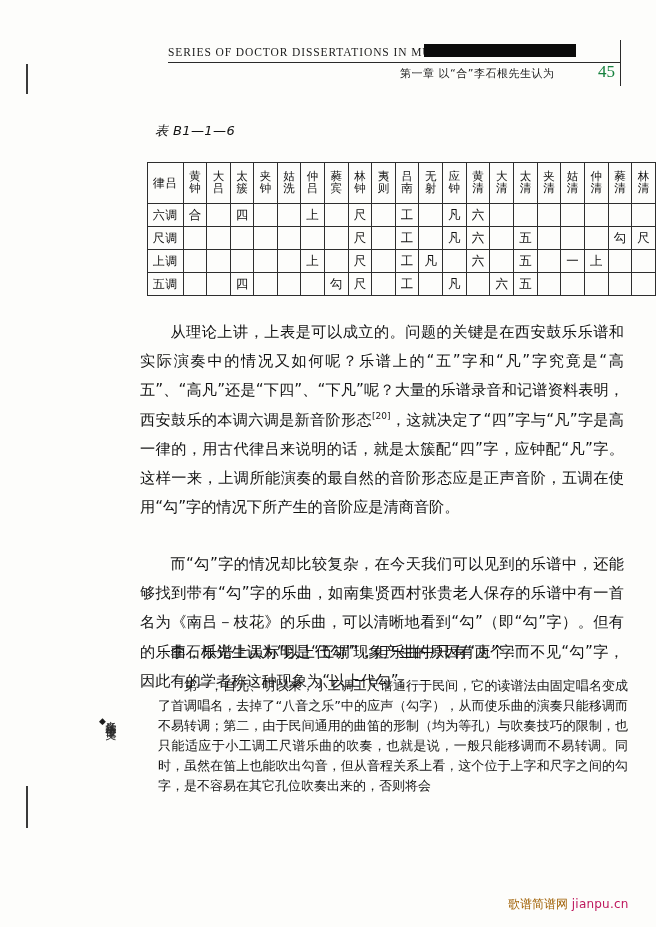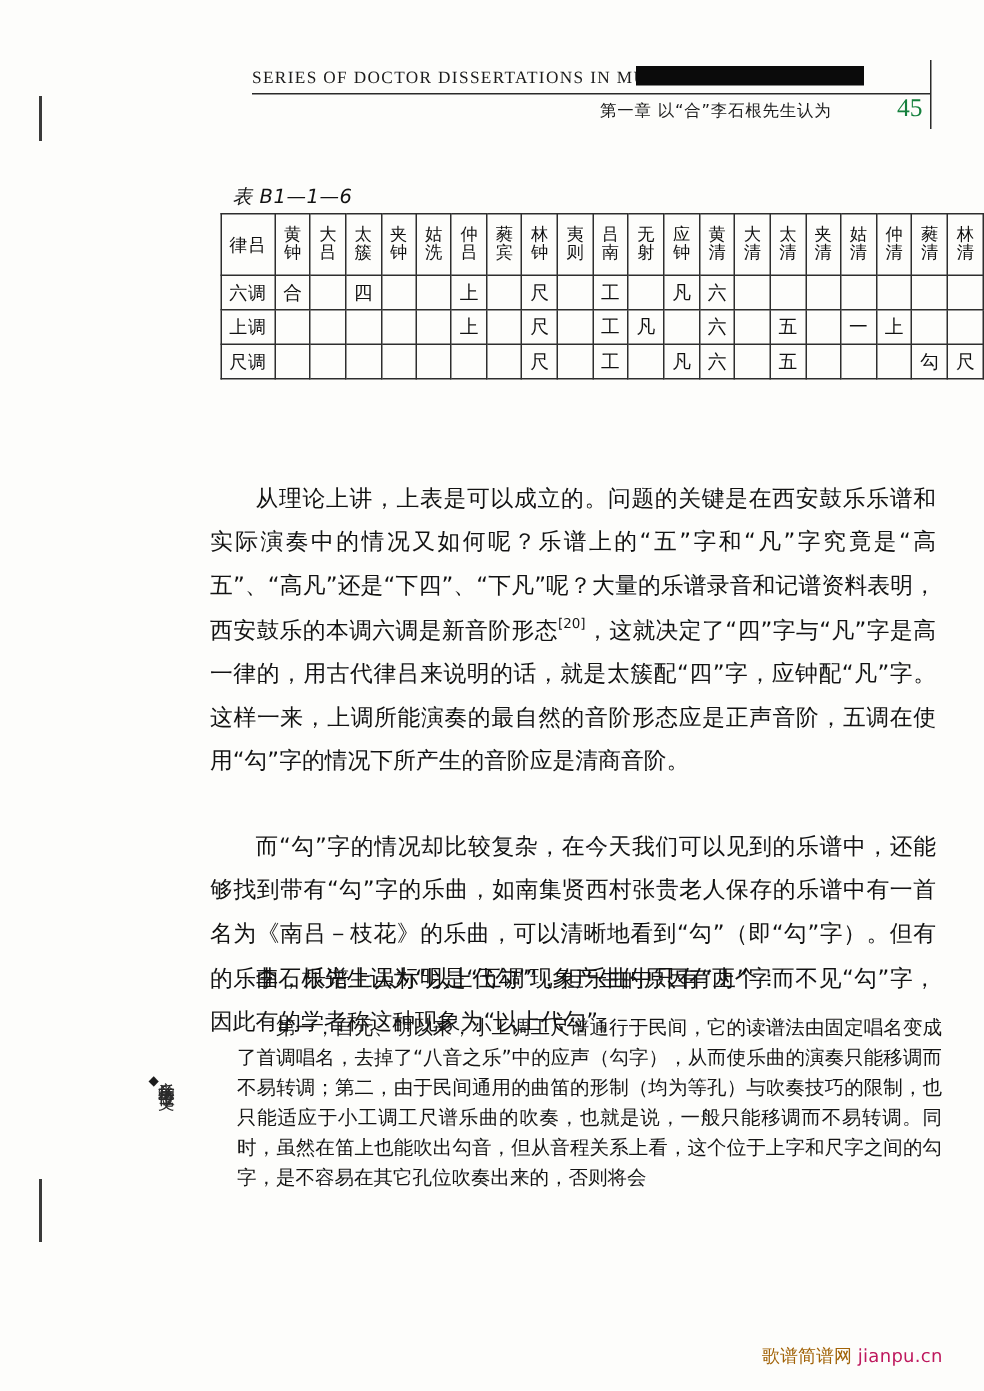--- a/index.html
+++ b/index.html
@@ -92,21 +92,21 @@
     letter-spacing: 0.4px;
     color: #121212;
     white-space: nowrap;
     font-style: italic;
   }
 
   
   .pitch-table-wrap {
     position: absolute;
     left: 147px;
-    top: 142px;
+    top: 162px;
   }
   table.pitch {
     border-collapse: collapse;
     table-layout: fixed;
   }
   table.pitch td {
     border: 1px solid #2e2e2e;
     text-align: center;
     vertical-align: middle;
     font-size: 12px;
@@ -371,20 +371,43 @@
           <td class="cell">六</td>
           <td class="cell"></td>
           <td class="cell"></td>
           <td class="cell"></td>
           <td class="cell"></td>
           <td class="cell"></td>
           <td class="cell"></td>
           <td class="cell"></td>
         </tr>
         <tr>
+          <td class="rowlab">尺调</td>
+          <td class="cell"></td>
+          <td class="cell"></td>
+          <td class="cell"></td>
+          <td class="cell"></td>
+          <td class="cell"></td>
+          <td class="cell"></td>
+          <td class="cell"></td>
+          <td class="cell">尺</td>
+          <td class="cell"></td>
+          <td class="cell">工</td>
+          <td class="cell"></td>
+          <td class="cell">凡</td>
+          <td class="cell">六</td>
+          <td class="cell"></td>
+          <td class="cell">五</td>
+          <td class="cell"></td>
+          <td class="cell"></td>
+          <td class="cell"></td>
+          <td class="cell">勾</td>
+          <td class="cell">尺</td>
+        </tr>
+        <tr>
           <td class="rowlab">上调</td>
           <td class="cell"></td>
           <td class="cell"></td>
           <td class="cell"></td>
           <td class="cell"></td>
           <td class="cell"></td>
           <td class="cell">上</td>
           <td class="cell"></td>
           <td class="cell">尺</td>
           <td class="cell"></td>
@@ -394,41 +417,41 @@
           <td class="cell">六</td>
           <td class="cell"></td>
           <td class="cell">五</td>
           <td class="cell"></td>
           <td class="cell">一</td>
           <td class="cell">上</td>
           <td class="cell"></td>
           <td class="cell"></td>
         </tr>
         <tr>
-          <td class="rowlab">尺调</td>
-          <td class="cell"></td>
-          <td class="cell"></td>
-          <td class="cell"></td>
-          <td class="cell"></td>
-          <td class="cell"></td>
-          <td class="cell"></td>
-          <td class="cell"></td>
-          <td class="cell">尺</td>
-          <td class="cell"></td>
-          <td class="cell">工</td>
-          <td class="cell"></td>
-          <td class="cell">凡</td>
-          <td class="cell">六</td>
-          <td class="cell"></td>
-          <td class="cell">五</td>
+          <td class="rowlab">五调</td>
+          <td class="cell"></td>
+          <td class="cell"></td>
+          <td class="cell">四</td>
           <td class="cell"></td>
           <td class="cell"></td>
           <td class="cell"></td>
           <td class="cell">勾</td>
           <td class="cell">尺</td>
+          <td class="cell"></td>
+          <td class="cell">工</td>
+          <td class="cell"></td>
+          <td class="cell">凡</td>
+          <td class="cell"></td>
+          <td class="cell">六</td>
+          <td class="cell">五</td>
+          <td class="cell"></td>
+          <td class="cell"></td>
+          <td class="cell"></td>
+          <td class="cell"></td>
+          <td class="cell"></td>
         </tr>
       </tbody>
   </table>
 </div>
 
 <div class="bodytext p1 indent"><span>从理论上讲，上表是可以成立的。问题的关键是在西安鼓乐乐谱和实际演奏中的情况又如何呢？乐谱上的“五”字和“凡”字究竟是“高五”、“高凡”还是“下四”、“下凡”呢？大量的乐谱录音和记谱资料表明，西安鼓乐的本调六调是新音阶形态</span><sup class="ref">[20]</sup><span>，这就决定了“四”字与“凡”字是高一律的，用古代律吕来说明的话，就是太簇配“四”字，应钟配“凡”字。这样一来，上调所能演奏的最自然的音阶形态应是正声音阶，五调在使用“勾”字的情况下所产生的音阶应是清商音阶。</span></div>
 
 <div class="bodytext p2 indent">而“勾”字的情况却比较复杂，在今天我们可以见到的乐谱中，还能够找到带有“勾”字的乐曲，如南集贤西村张贵老人保存的乐谱中有一首名为《南吕－枝花》的乐曲，可以清晰地看到“勾”（即“勾”字）。但有的乐曲，乐谱上虽标明是“五调”，但乐曲中只有“上”字而不见“勾”字，因此有的学者称这种现象为“以上代勾”。</div>
 
 <div class="bodytext p3 indent">李石根先生认为“以上代勾”现象产生的原因有两个：</div>

